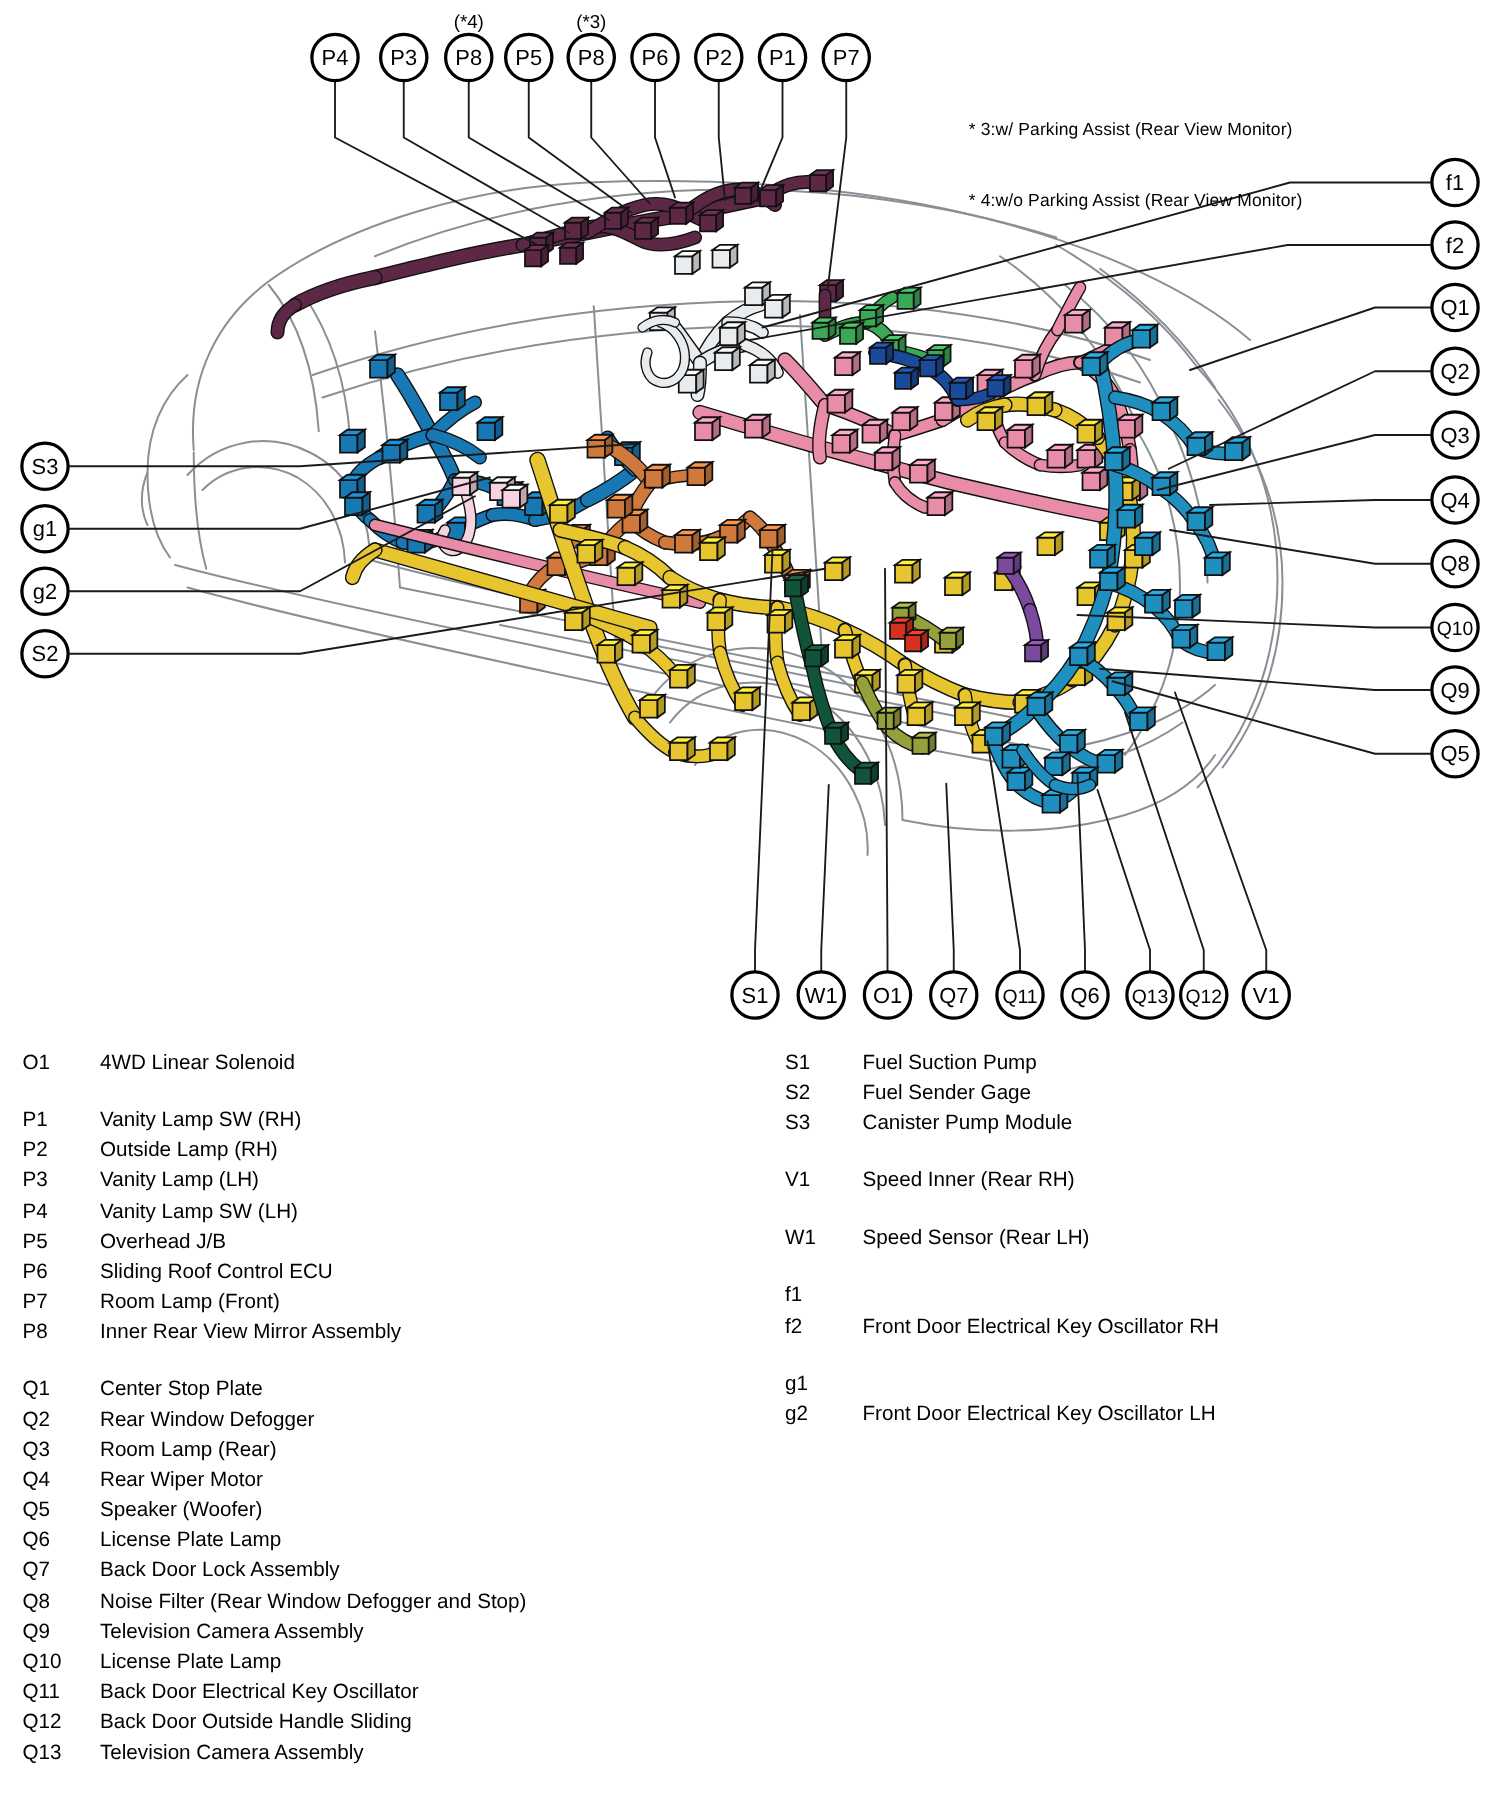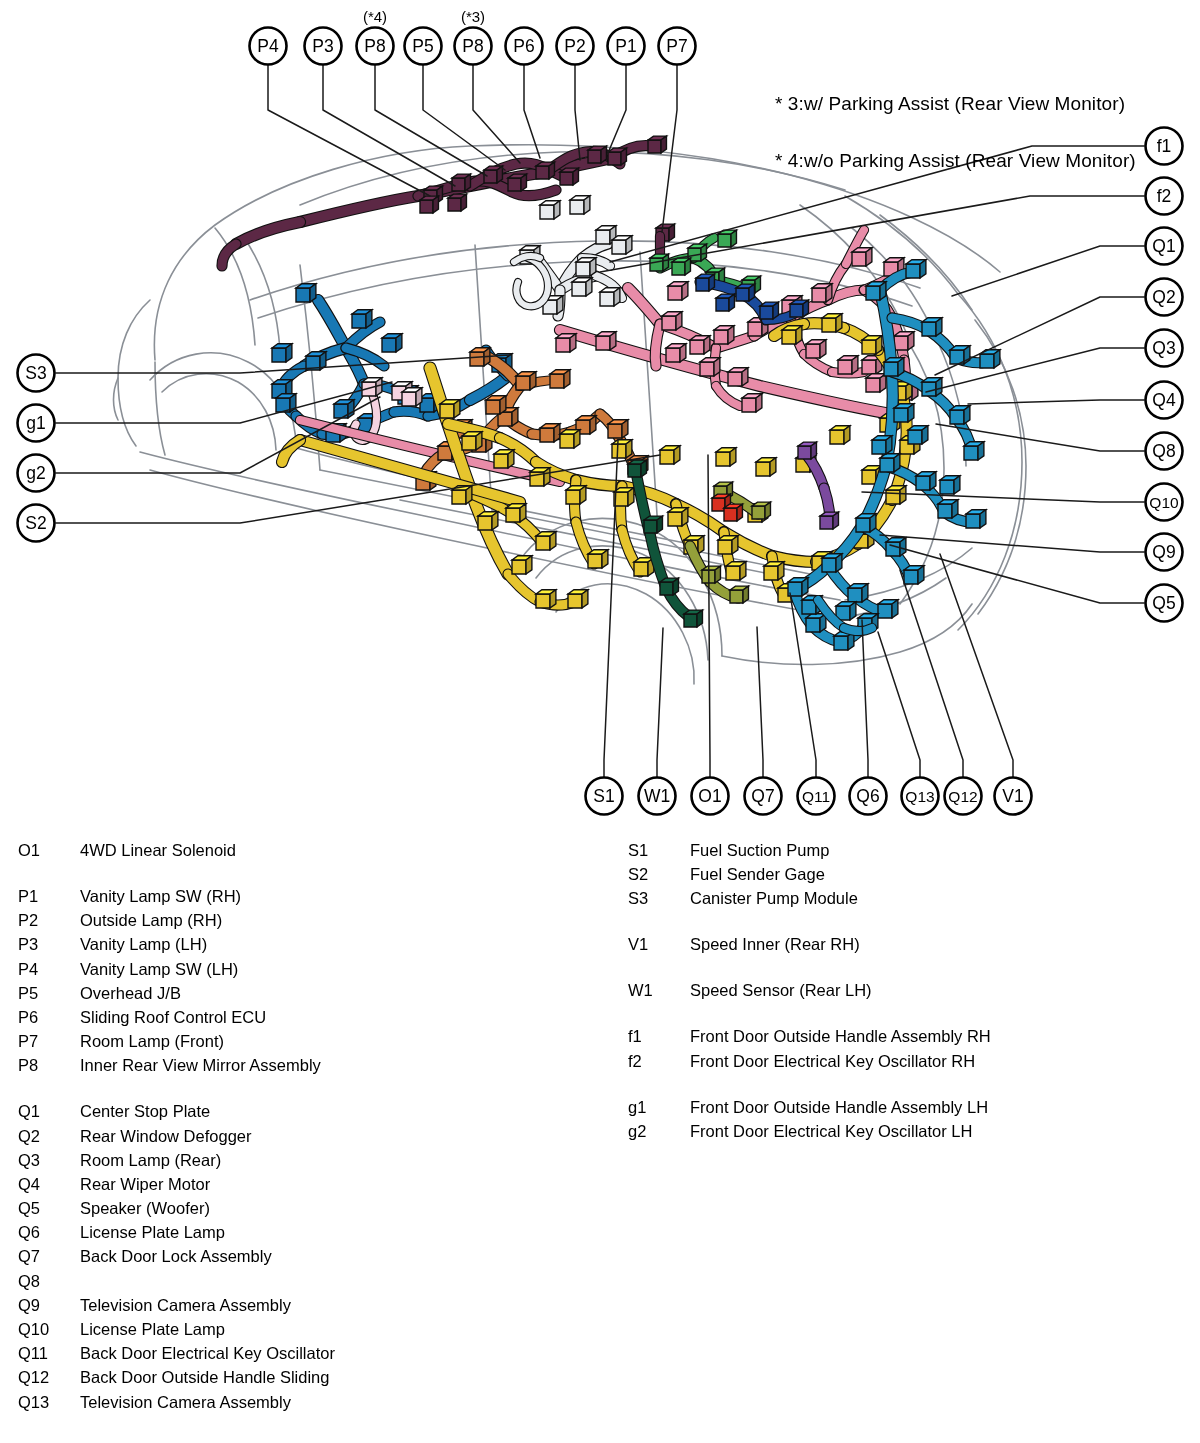--- a/index.html
+++ b/index.html
@@ -2,21 +2,21 @@
 <html><head>
 <meta charset="utf-8">
 <style>
   html,body{margin:0;padding:0;background:#ffffff;}
   body{width:1200px;height:1443px;position:relative;overflow:hidden;
        font-family:"Liberation Sans", sans-serif;color:#000;}
 
   #diagram{position:absolute;left:0;top:0;width:1200px;height:830px;}
   #diagram svg{display:block;}
 
-  .note{position:absolute;left:775px;top:56px;font-size:19px;line-height:19px;
+  .note{position:absolute;left:775px;top:56px;font-size:14px;line-height:19px;
         white-space:pre;letter-spacing:.1px;}
 
   #legend{position:absolute;left:0;top:838px;width:1200px;height:605px;}
   .lgcol{position:absolute;top:0;}
   .lgcol.left{left:18px;width:600px;}
   .lgcol.right{left:628px;width:560px;}
   .lgrow{display:flex;align-items:flex-start;height:24.2px;}
   .lgrow.gap{height:46px;}
   .lgcode{width:62px;flex:0 0 62px;font-size:16.5px;line-height:24px;}
   .lgdesc{font-size:16.5px;line-height:24px;white-space:nowrap;}
@@ -1634,20 +1634,21 @@
       <div class="lgrow">
         <div class="lgcode">Q6</div>
         <div class="lgdesc">License Plate Lamp</div>
       </div>
       <div class="lgrow">
         <div class="lgcode">Q7</div>
         <div class="lgdesc">Back Door Lock Assembly</div>
       </div>
       <div class="lgrow">
         <div class="lgcode">Q8</div>
+        <div class="lgdesc">Noise Filter (Rear Window Defogger and Stop)</div>
       </div>
       <div class="lgrow">
         <div class="lgcode">Q9</div>
         <div class="lgdesc">Television Camera Assembly</div>
       </div>
       <div class="lgrow">
         <div class="lgcode">Q10</div>
         <div class="lgdesc">License Plate Lamp</div>
       </div>
       <div class="lgrow">
@@ -1679,28 +1680,26 @@
       <div class="lgrow gap">
         <div class="lgcode">V1</div>
         <div class="lgdesc">Speed Inner (Rear RH)</div>
       </div>
       <div class="lgrow gap">
         <div class="lgcode">W1</div>
         <div class="lgdesc">Speed Sensor (Rear LH)</div>
       </div>
       <div class="lgrow">
         <div class="lgcode">f1</div>
-        <div class="lgdesc">Front Door Outside Handle Assembly RH</div>
       </div>
       <div class="lgrow gap">
         <div class="lgcode">f2</div>
         <div class="lgdesc">Front Door Electrical Key Oscillator RH</div>
       </div>
       <div class="lgrow">
         <div class="lgcode">g1</div>
-        <div class="lgdesc">Front Door Outside Handle Assembly LH</div>
       </div>
       <div class="lgrow">
         <div class="lgcode">g2</div>
         <div class="lgdesc">Front Door Electrical Key Oscillator LH</div>
       </div>
     </div>
 </div>
 
 </body></html>

